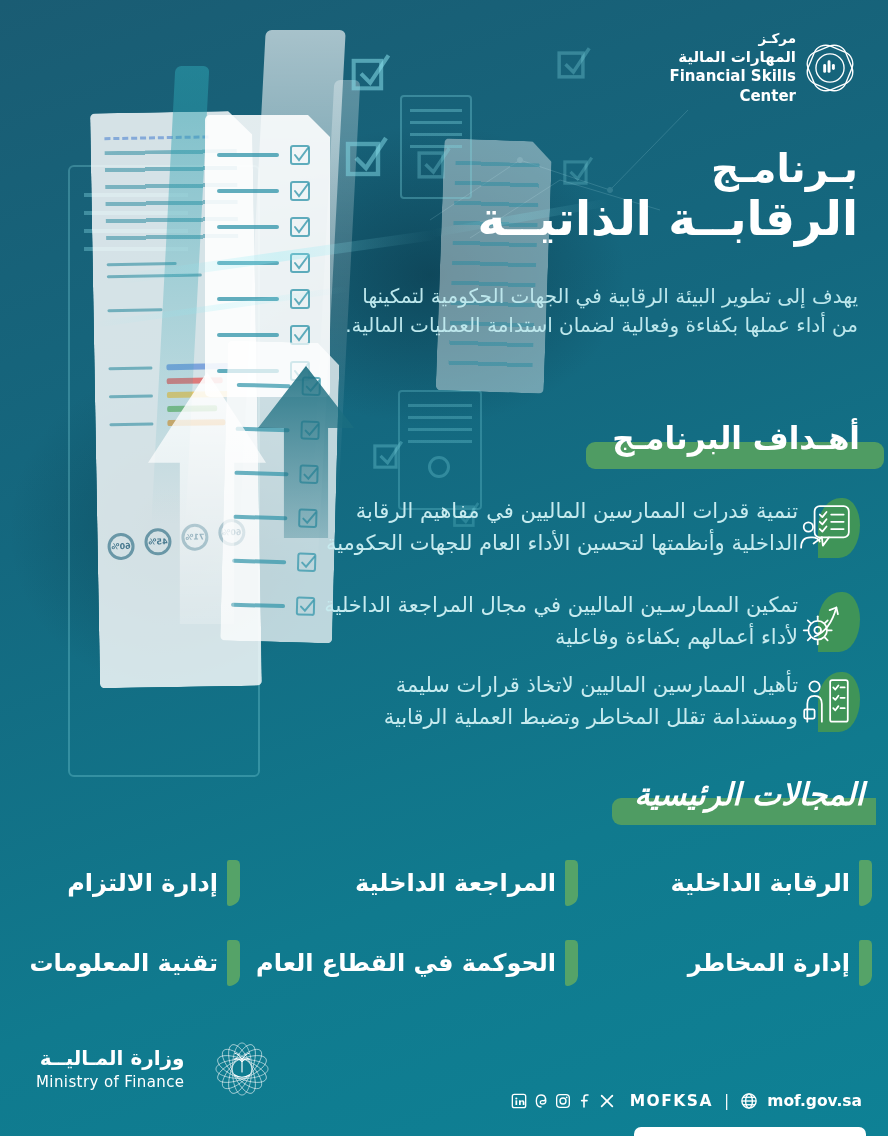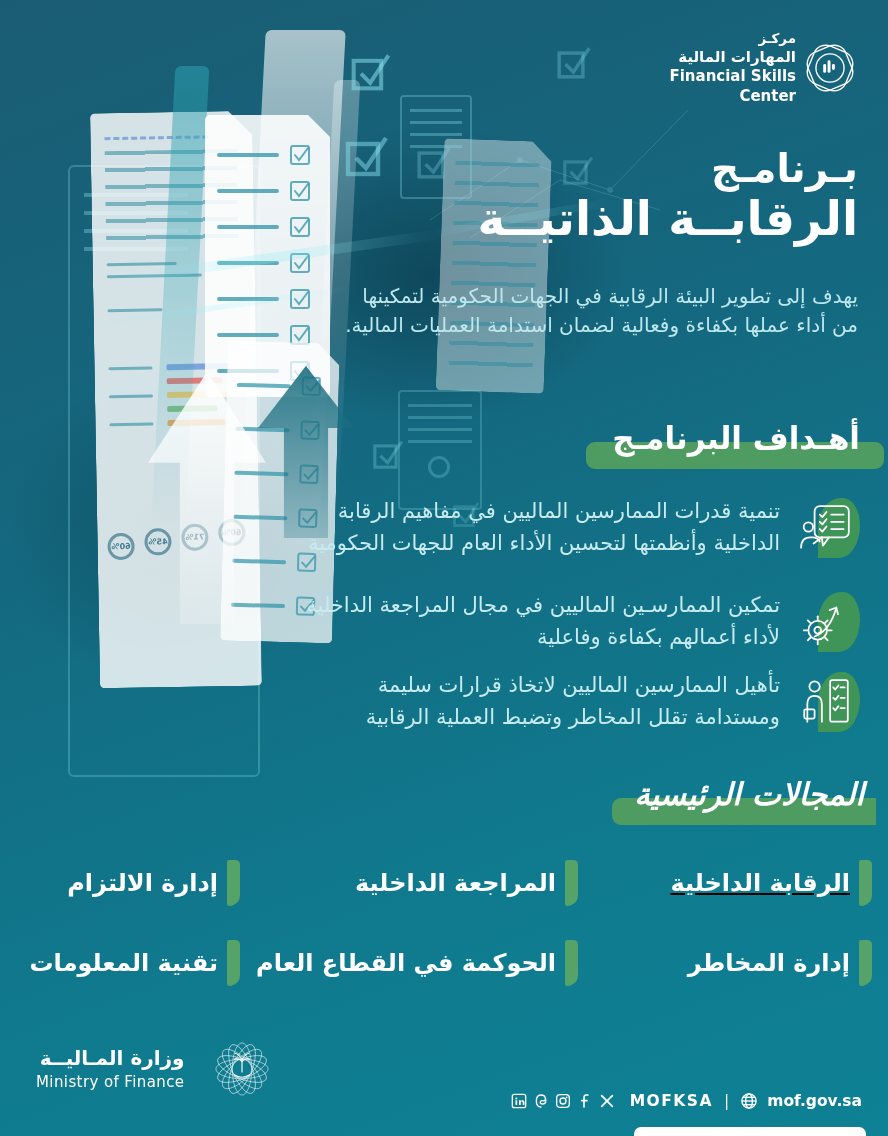--- a/index.html
+++ b/index.html
@@ -63,21 +63,21 @@
   .fsc-en{font-size:15px;font-weight:600;}
   .title-block{position:absolute;top:146px;right:30px;text-align:right;direction:rtl;color:#fff;z-index:6;}
   .title-kicker{font-size:39px;font-weight:600;}
   .title-main{font-size:47px;font-weight:800;}
   .intro{position:absolute;top:282px;right:30px;width:516px;direction:rtl;text-align:right;
     font-size:20px;line-height:1.46;color:#bde7ec;z-index:6;font-weight:500;}
   .sec-head{position:absolute;z-index:6;direction:rtl;}
   .sec-head-text{position:relative;font-size:31px;font-weight:800;color:#fff;z-index:2;white-space:nowrap;}
   .band{position:absolute;background:#4f9c63;height:27px;border-radius:9px;z-index:1;top:22px;left:-26px;right:-24px;}
   .band-areas{border-radius:9px 0 0 9px;right:-12px;left:-22px;}
-  .obj{position:absolute;right:26px;display:flex;direction:rtl;gap:18px;z-index:6;align-items:flex-start;}
+  .obj{position:absolute;right:26px;display:flex;direction:rtl;z-index:6;align-items:flex-start;}
   .obj-icon{width:64px;height:64px;position:relative;flex:0 0 auto;}
   .leaf{position:absolute;right:2px;top:2px;width:42px;height:60px;background:#3f9458;
     border-radius:60% 45% 55% 0 / 55% 50% 60% 0;}
   .obj-icon svg{position:absolute;left:0;top:4px;}
   .obj-text{width:494px;font-size:21px;line-height:1.52;color:#c7ebef;text-align:right;}
   .area-item{position:absolute;display:flex;direction:rtl;align-items:center;gap:9px;z-index:6;}
   .area-marker{width:13px;height:46px;background:#55a368;border-radius:3px 6px 14px 3px;flex:0 0 auto;}
   .area-label{font-size:24px;font-weight:700;color:#fff;white-space:nowrap;}
   .mof-logo{position:absolute;left:36px;top:1040px;display:flex;align-items:center;gap:28px;z-index:6;color:#fff;}
   .mof-text{text-align:right;line-height:1.35;}
@@ -364,21 +364,21 @@
       </svg>
     </div>
     <div class="obj-text">تأهيل الممارسين الماليين لاتخاذ قرارات سليمة ومستدامة تقلل المخاطر وتضبط العملية الرقابية</div>
   </div>
 
   <div class="sec-head" style="top:776px;right:24px;font-style:italic;">
     <span class="band band-areas"></span>
     <span class="sec-head-text">المجالات الرئيسية</span>
   </div>
 
-  <div class="area-item" style="top:860px;right:16px;text-decoration:underline;">
+  <div class="area-item" style="top:860px;right:16px;">
     <span class="area-marker"></span>
     <span class="area-label">الرقابة الداخلية</span>
   </div>
   <div class="area-item" style="top:860px;right:310px;">
     <span class="area-marker"></span>
     <span class="area-label">المراجعة الداخلية</span>
   </div>
   <div class="area-item" style="top:860px;right:648px;">
     <span class="area-marker"></span>
     <span class="area-label">إدارة الالتزام</span>

